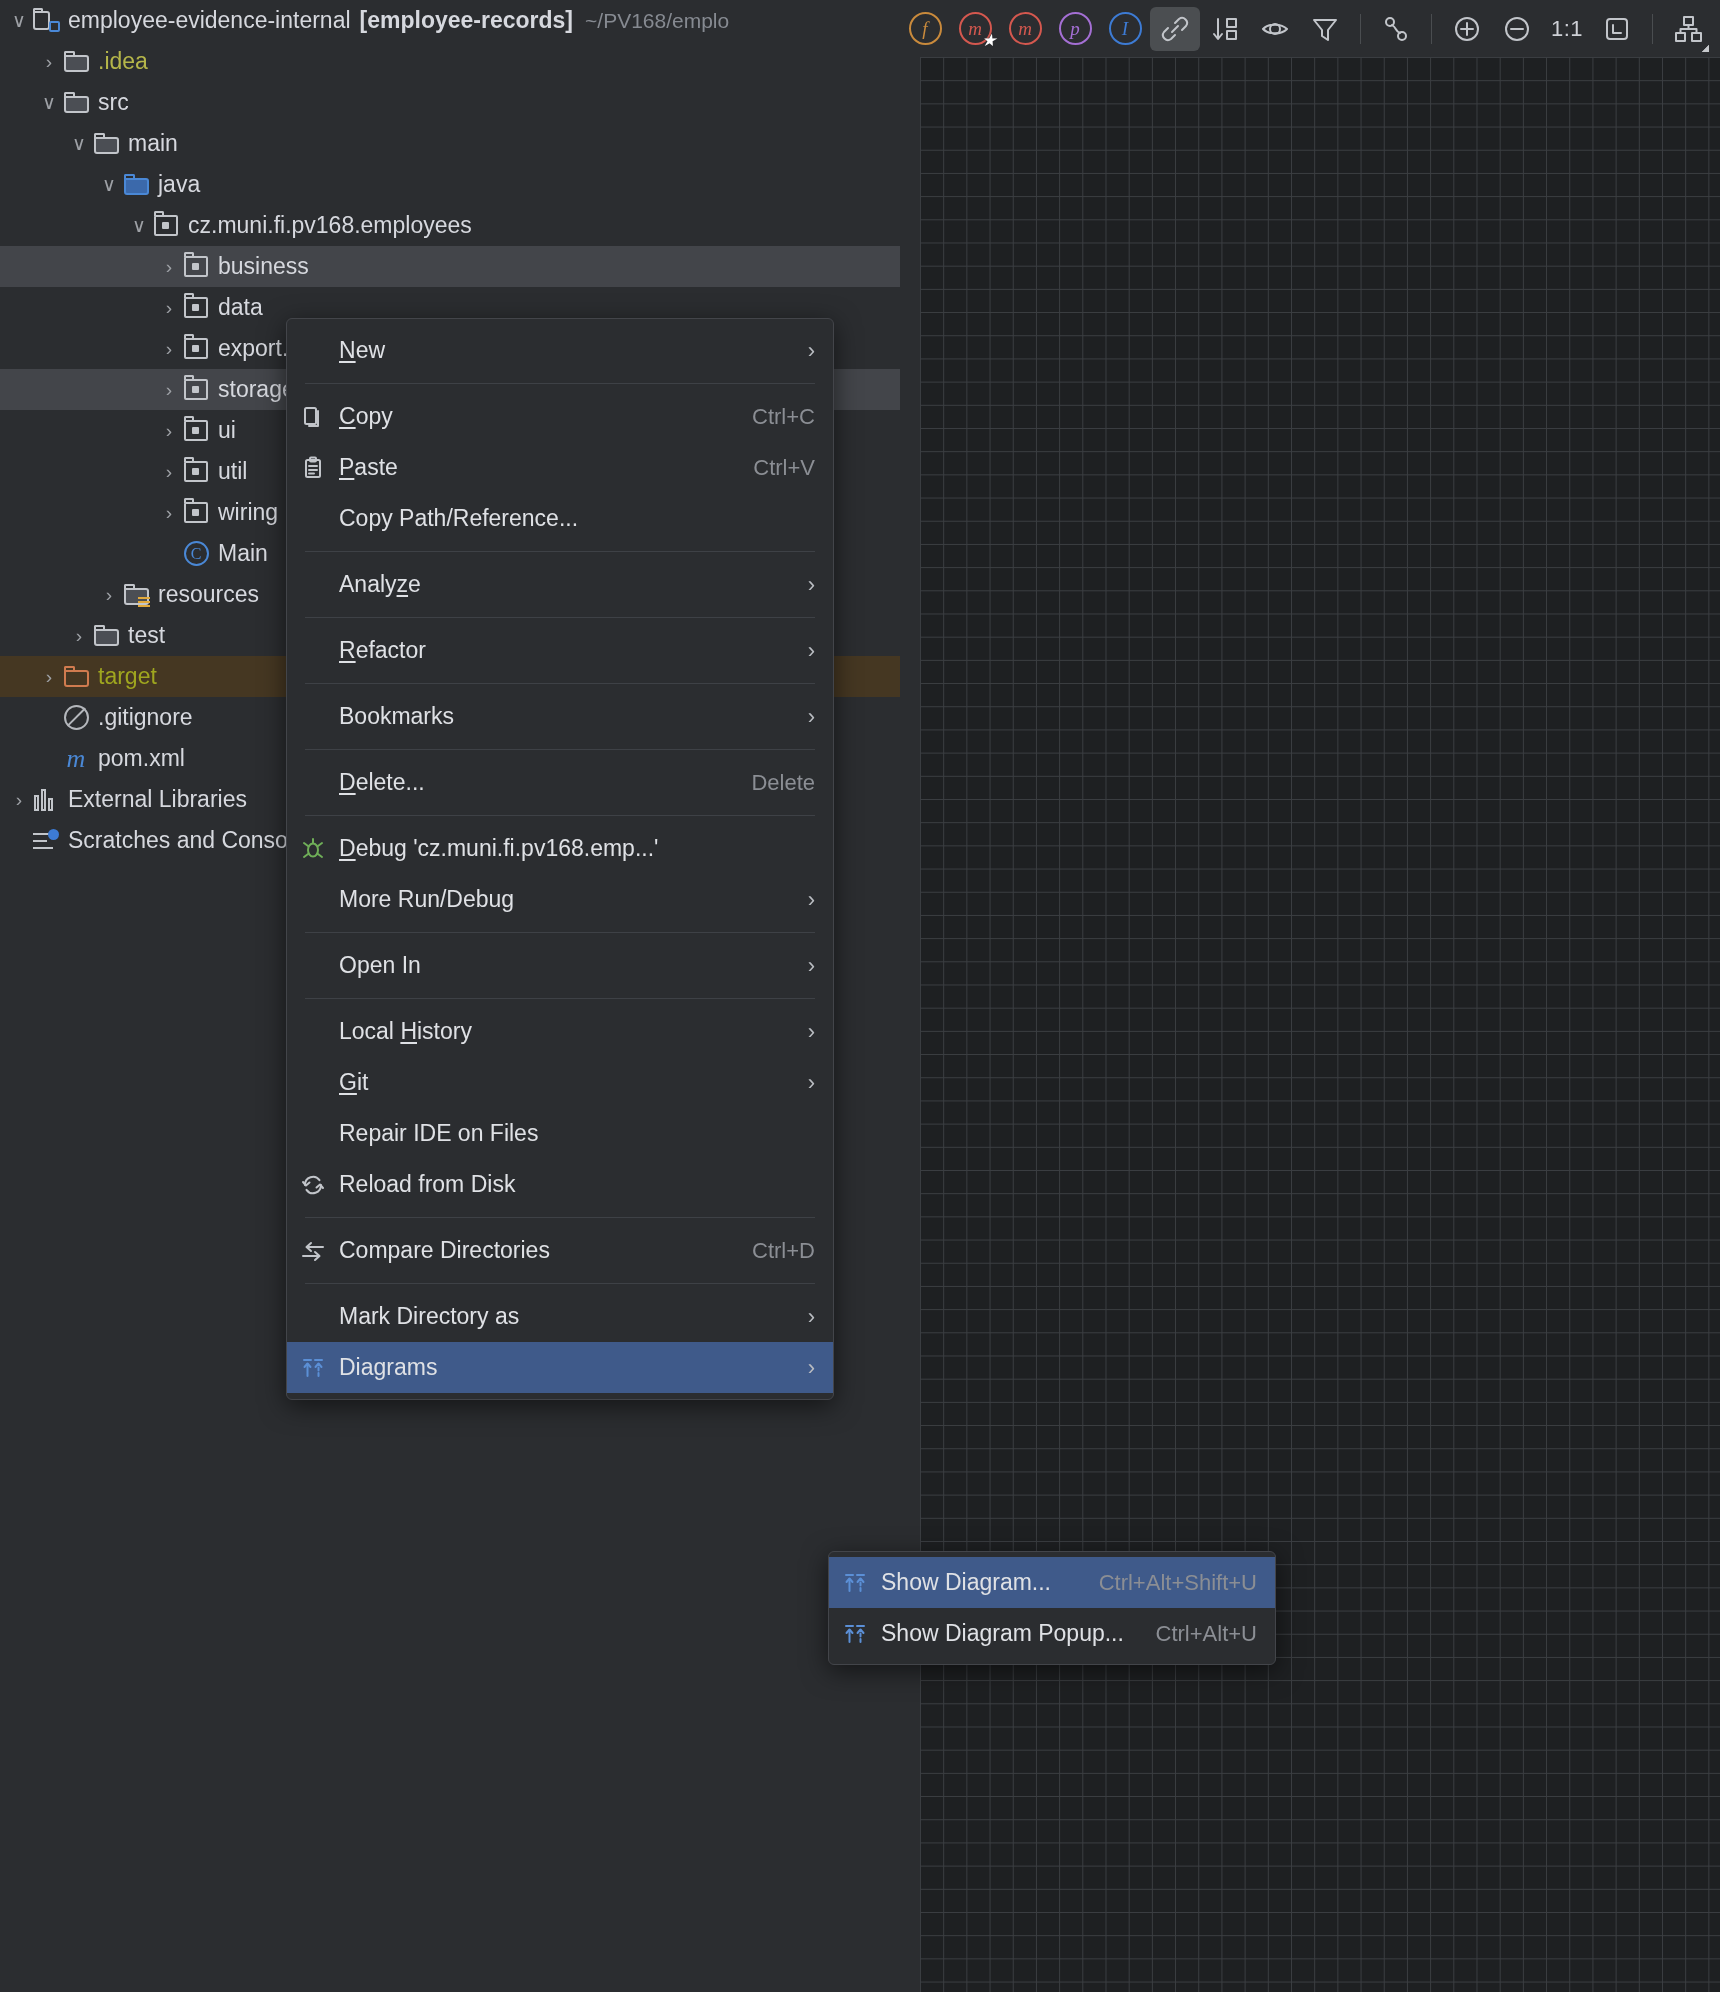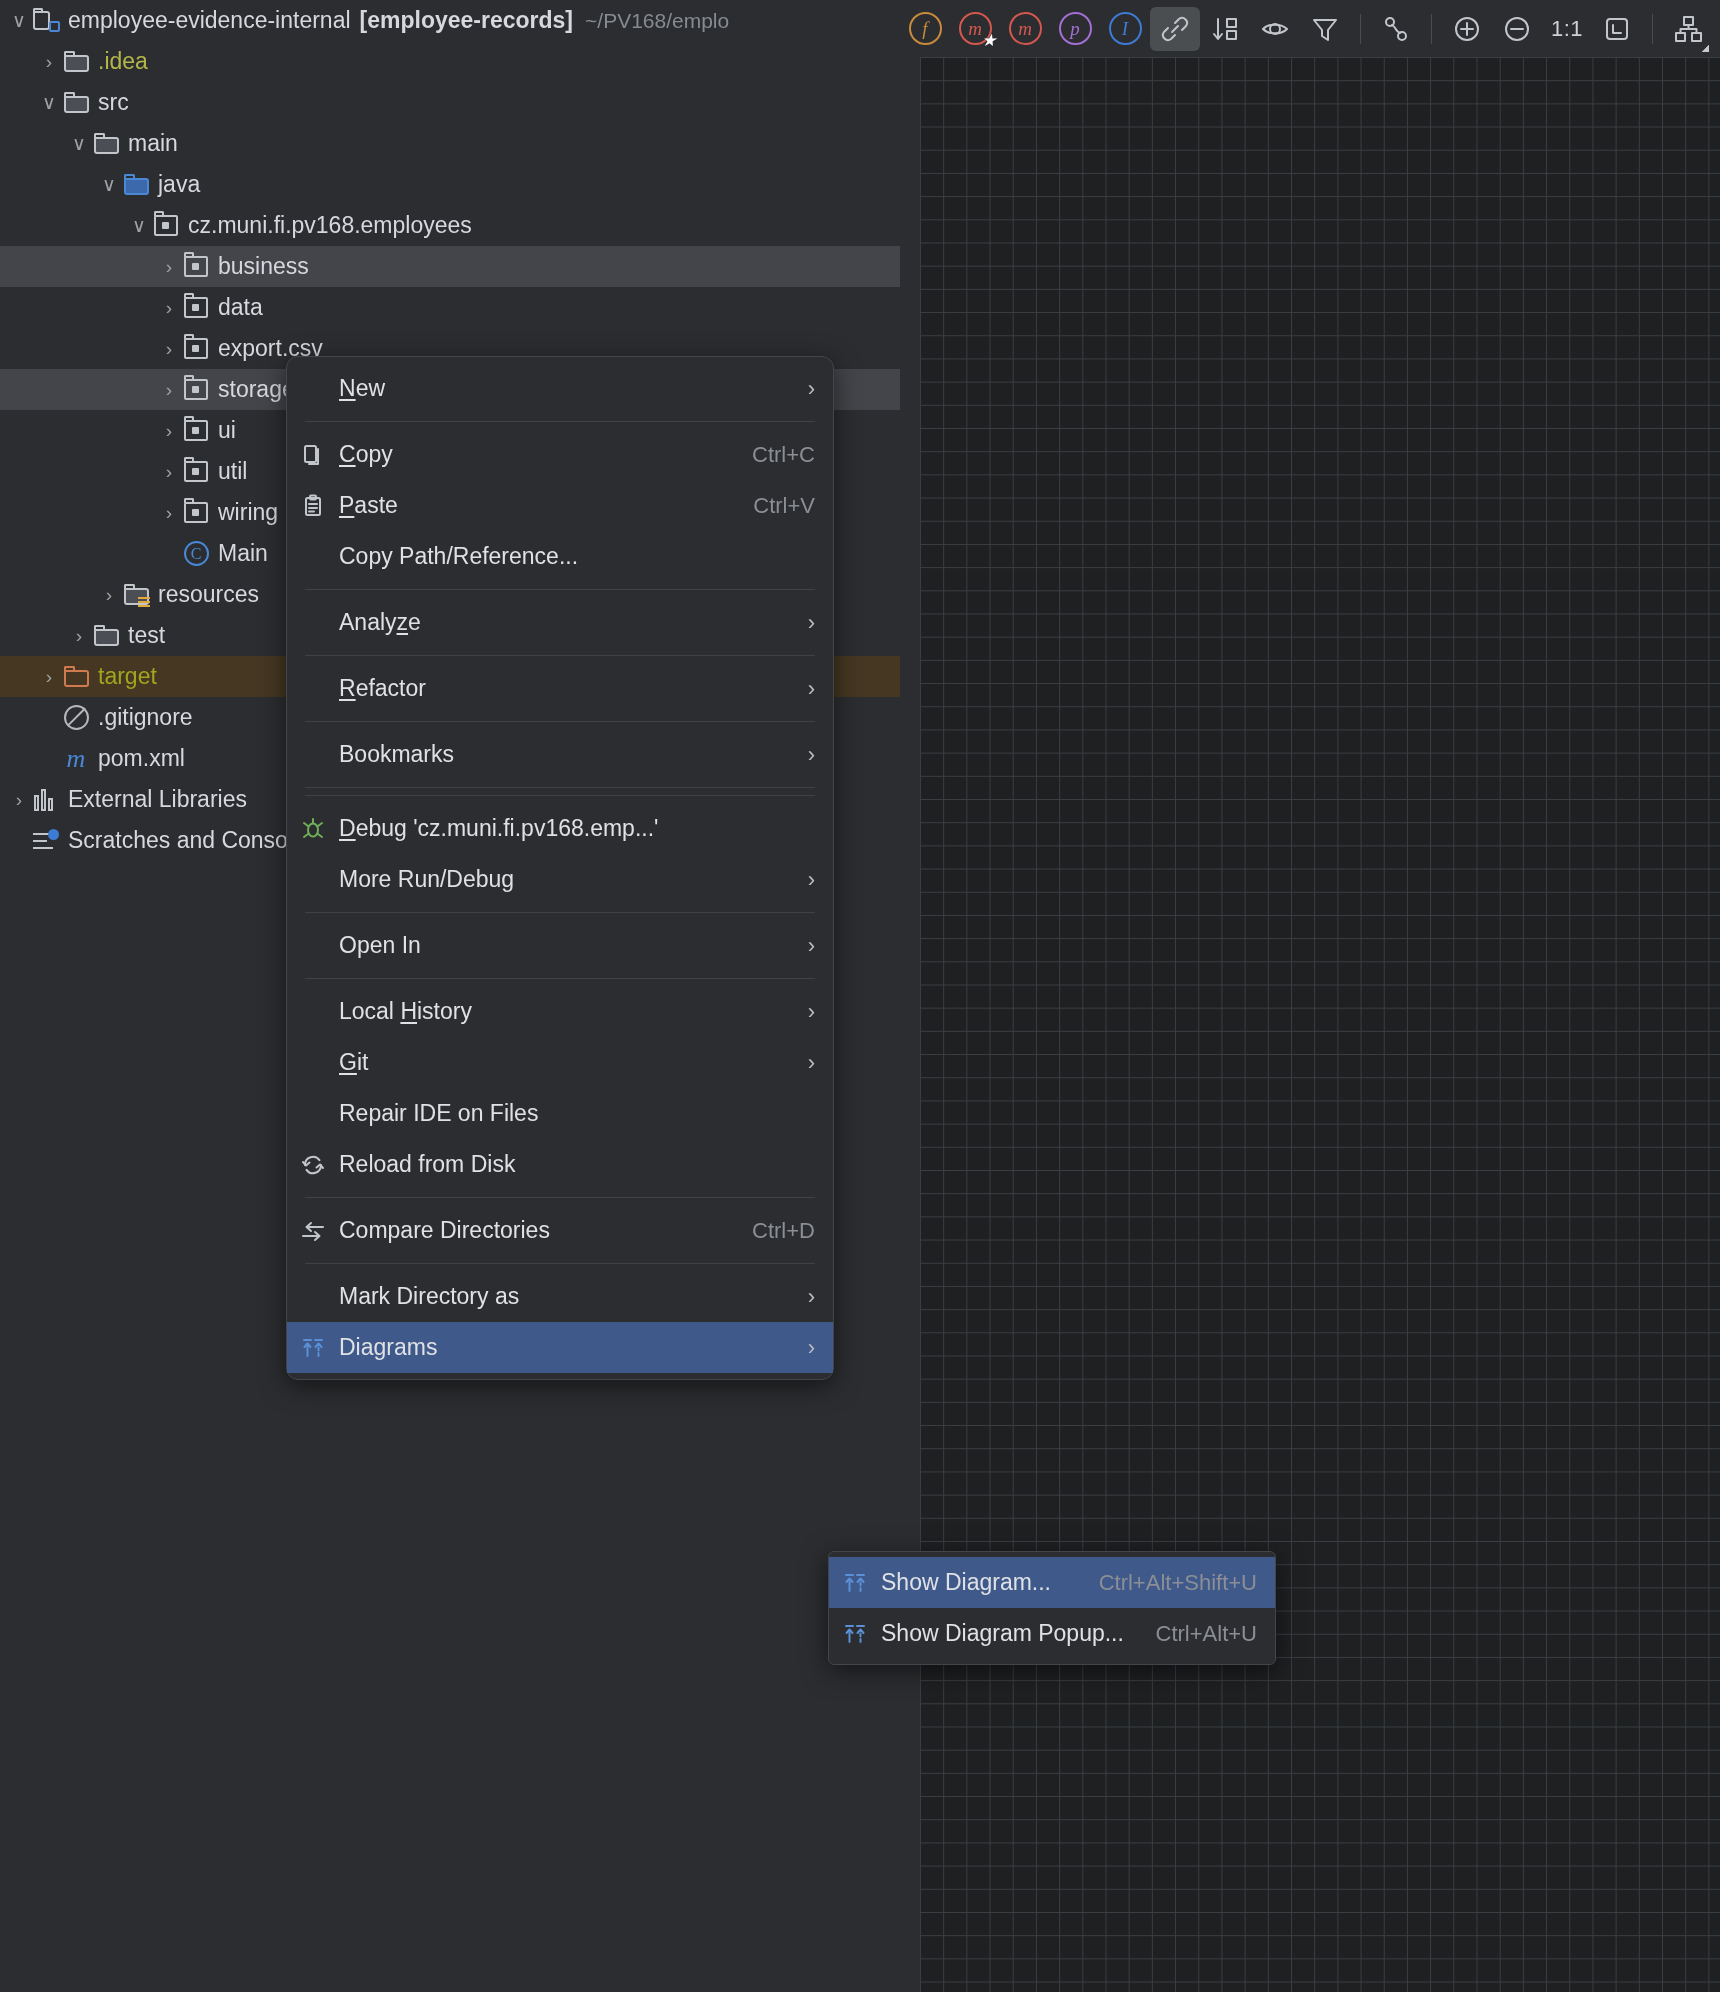--- a/index.html
+++ b/index.html
@@ -121,23 +121,22 @@
   .scratchIcon b { position:absolute; right:0; top:-1px; width:11px; height:11px; border-radius:50%; background:#3d7bd4; }
   .projIcon { width: 27px; height: 23px; position: relative; }
   .projIcon .p1 { position:absolute; left:0; top:2px; width:17px; height:19px; border:2px solid #c2c5ca; border-radius:2px 3px 3px 3px;}
   .projIcon .p2 { position:absolute; left:0; top:-1px; width:10px; height:5px; border:2px solid #c2c5ca; border-bottom:none; border-radius:2px 2px 0 0;}
   .projIcon .p3 { position:absolute; right:0; bottom:0; width:11px; height:11px; border:2.4px solid #4a88d6; border-radius:2px; background:#2b2d30;}
 
   
   .ctxmenu {
     position: absolute; left: 286px; top: 318px; width: 548px;
     background: #2b2d30; border: 1px solid #43454a;
-    box-shadow: 0 6px 26px rgba(0,0,0,.55); border-radius: 12px;
+    box-shadow: 0 6px 26px rgba(0,0,0,.55); border-radius: 6px;
     padding: 6px 0;
-    margin-top: 38px;
   }
   .mi {
     position: relative; display: flex; align-items: center; height: 51px;
     padding: 0 18px 0 0; font-size: 23px; color: #dfe1e5; white-space: nowrap;
   }
   .mi .miico { flex: 0 0 52px; display:flex; align-items:center; justify-content:center; }
   .mi .mitext { flex: 1 1 auto; }
   .mi .shortcut { color: #8b8e94; font-size: 22px; padding-left: 22px; }
   .mi .arrow { color:#b9bcc1; font-size: 22px; margin-left: 14px; }
   .mi.highlight { background: #3f5a8a; justify-content: space-between; }
@@ -519,20 +518,25 @@
         <span class="mitext"><span class="ul">R</span>efactor</span>
         <span class="arrow">›</span>
       </div>
       <div class="sep"></div>
       <div class="mi">
         <span class="miico"></span>
         <span class="mitext">Bookmarks</span>
         <span class="arrow">›</span>
       </div>
       <div class="sep"></div>
+      <div class="mi">
+        <span class="miico"></span>
+        <span class="mitext"><span class="ul">D</span>elete...</span>
+        <span class="shortcut">Delete</span>
+      </div>
       <div class="sep"></div>
       <div class="mi">
         <span class="miico">
           <svg width="26" height="26" viewBox="0 0 26 26" fill="none" stroke="#6fae58" stroke-width="2" stroke-linecap="round" stroke-linejoin="round">
             <ellipse cx="13" cy="14" rx="5" ry="6.5"></ellipse>
             <path d="M8 10 L4 7 M18 10 L22 7 M8 18 L4 21 M18 18 L22 21 M13 3 L13 7"></path>
           </svg>
         </span>
         <span class="mitext"><span class="ul">D</span>ebug 'cz.muni.fi.pv168.emp...'</span>
       </div>

